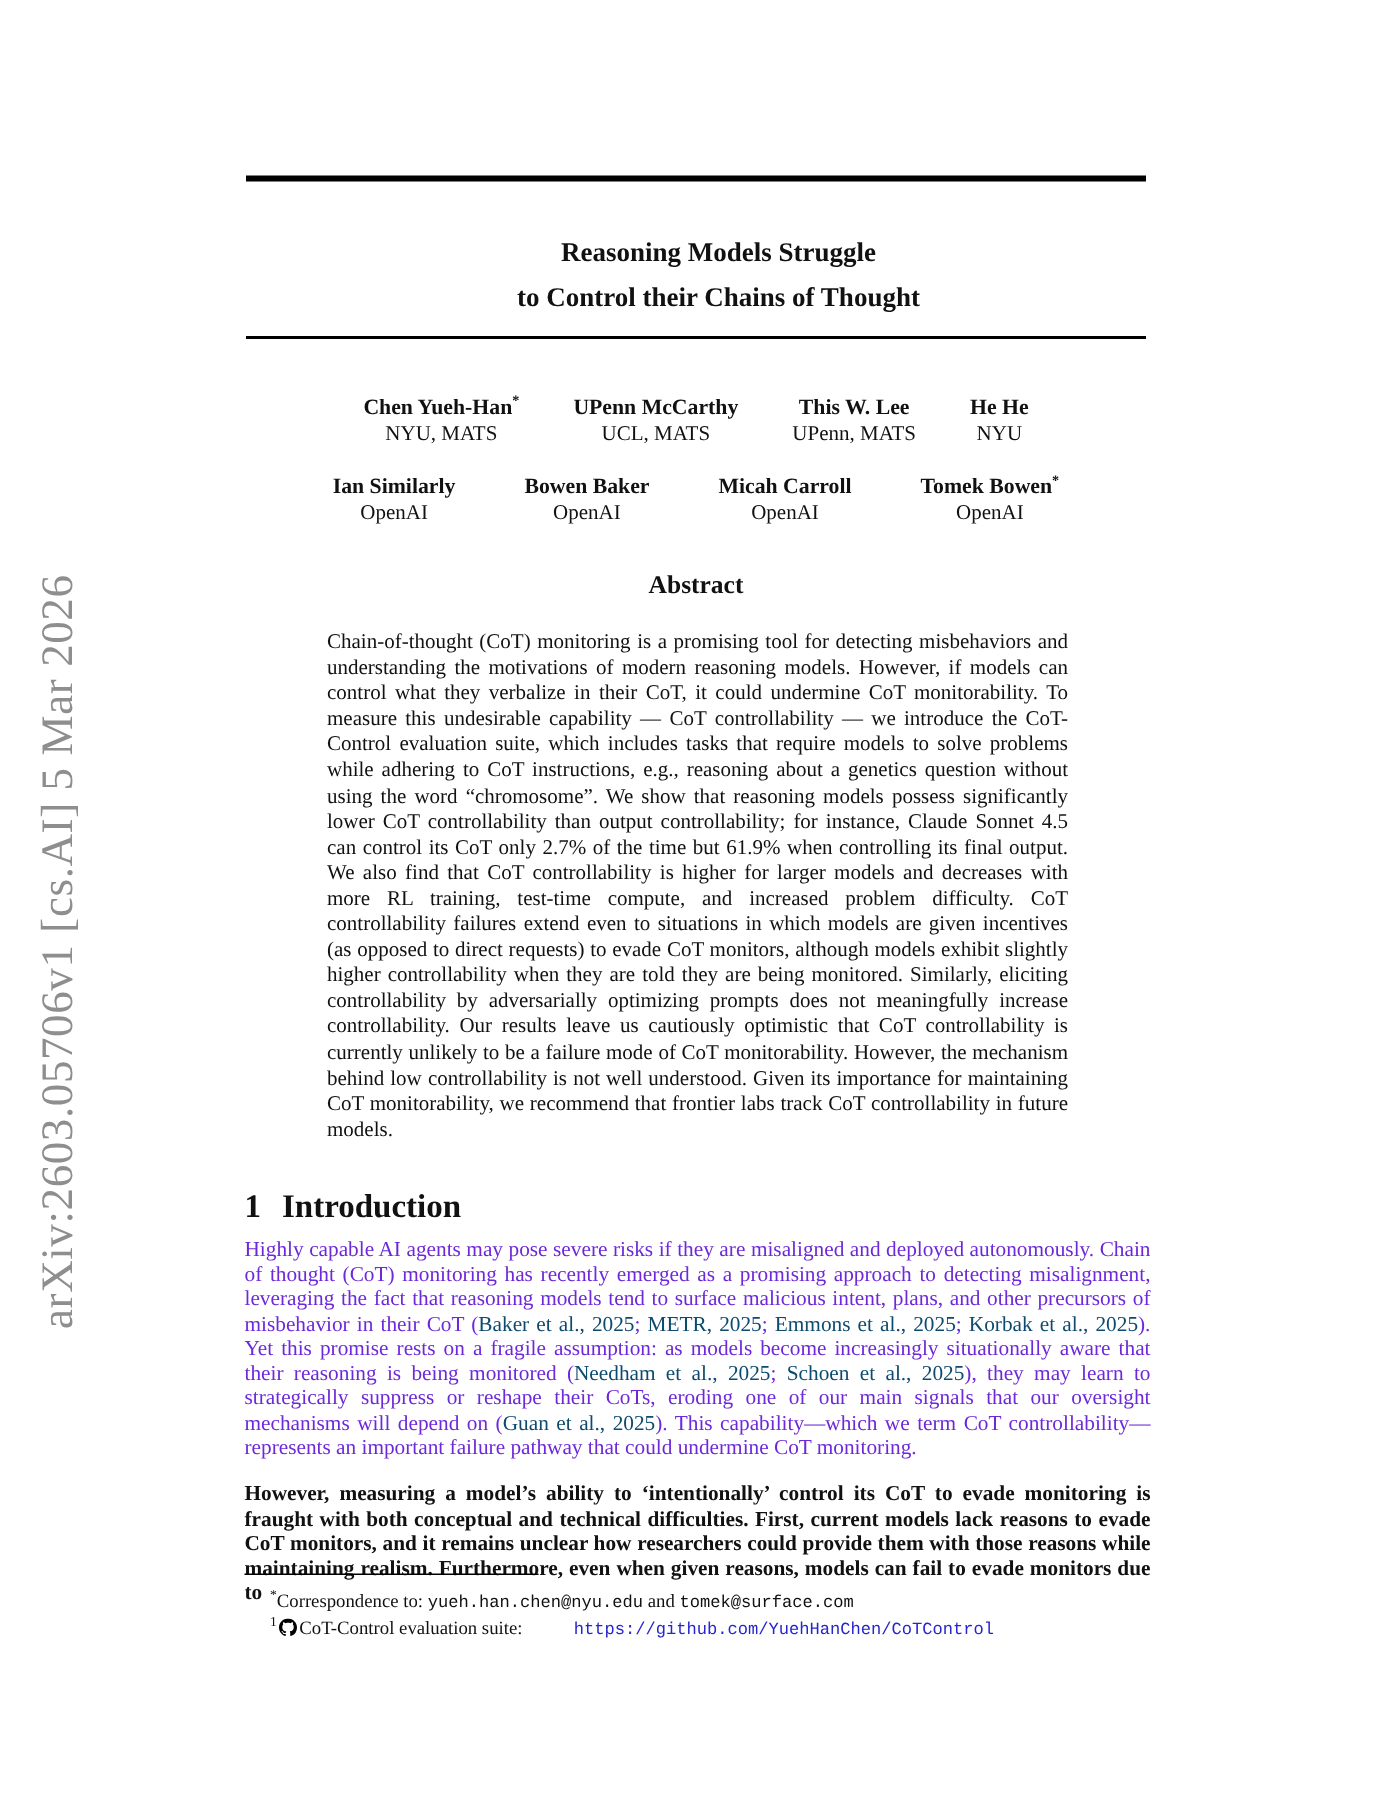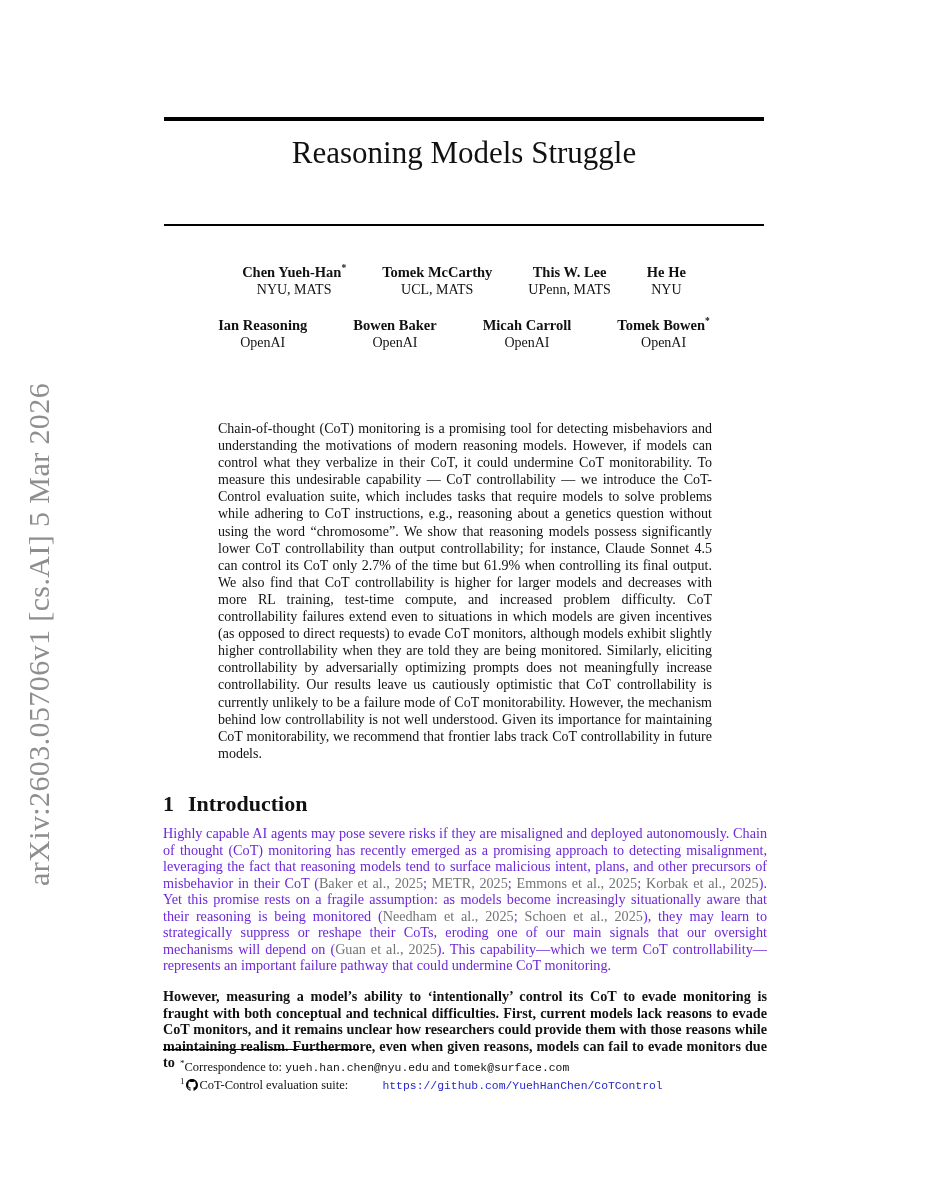--- a/index.html
+++ b/index.html
@@ -13,22 +13,22 @@
     position:absolute; left:22px; top:886px;
     transform:rotate(-90deg); transform-origin:0 0;
     font-size:30px; color:#8e8e8e; white-space:nowrap; letter-spacing:0.4px;
   }
 
   .rule { position:absolute; left:164px; width:600px; background:#000; }
   .rule-thick { top:117px; height:4px; }
   .rule-thin  { top:224px; height:2px; }
 
   .title {
-    position:absolute; left:164px; top:138px; width:600px; margin:0;
-    text-align:center; font-size:31px; line-height:30px; font-weight:normal;
+    position:absolute; left:164px; top:138px; width:600px; margin:15px;
+    text-align:center; font-size:18px; line-height:30px; font-weight:bold;
   }
   .title-line { display:block; }
 
   .authors { position:absolute; left:150px; top:260px; width:628px; }
   .author-row { display:flex; justify-content:center; text-align:center; }
   .row1 { gap:36px; }
   .row2 { gap:46px; margin-top:15px; }
   .author-name { font-weight:bold; font-size:14.5px; line-height:17px; white-space:nowrap; }
   .author-affil { font-size:14px; line-height:17px; white-space:nowrap; }
   .author-name sup { font-size:9.5px; font-weight:bold; }
@@ -49,21 +49,21 @@
   .sec-num { margin-right:14px; }
 
   .body-para {
     position:absolute; left:163px; width:604px; margin:0;
     font-size:14.2px; line-height:16.5px; text-align:justify;
   }
   .para1 { top:825px; }
   .para2 { top:988px;font-weight:bold; }
 
   .seg-plain { color:#6d28d9; }
-  .seg-cite  { color:#737373; }
+  .seg-cite  { color:#0c4a6e; }
 
   .footnote-rule { position:absolute; left:163px; top:1049px; width:196px; height:1px; background:#000; }
   .footnote {
     position:absolute; left:163px; width:604px;
     font-size:12.5px; line-height:15px; padding-left:17px;
   }
   .fn1 { top:1056px; }
   .fn2 { top:1074px; }
   .footnote sup { font-size:9px; }
   .mono { font-family:"Liberation Mono", monospace; font-size:11.4px; }
@@ -75,63 +75,65 @@
 <body>
 
 <div class="page">
 
   <div class="arxiv-watermark">arXiv:2603.05706v1  [cs.AI]  5 Mar 2026</div>
 
   <div class="rule rule-thick"></div>
 
   <h1 class="title">
       <span class="title-line">Reasoning Models Struggle</span>
+      <span class="title-line">to Control their Chains of Thought</span>
     </h1>
 
   <div class="rule rule-thin"></div>
 
   <div class="authors">
     <div class="author-row row1">
       <div class="author">
           <div class="author-name"><span>Chen Yueh-Han</span><sup>*</sup></div>
           <div class="author-affil">NYU, MATS</div>
         </div>
       <div class="author">
-          <div class="author-name"><span>Tomek McCarthy</span><sup></sup></div>
+          <div class="author-name"><span>UPenn McCarthy</span><sup></sup></div>
           <div class="author-affil">UCL, MATS</div>
         </div>
       <div class="author">
           <div class="author-name"><span>This W. Lee</span><sup></sup></div>
           <div class="author-affil">UPenn, MATS</div>
         </div>
       <div class="author">
           <div class="author-name"><span>He He</span><sup></sup></div>
           <div class="author-affil">NYU</div>
         </div>
     </div>
     <div class="author-row row2">
       <div class="author">
-          <div class="author-name"><span>Ian Reasoning</span><sup></sup></div>
+          <div class="author-name"><span>Ian Similarly</span><sup></sup></div>
           <div class="author-affil">OpenAI</div>
         </div>
       <div class="author">
           <div class="author-name"><span>Bowen Baker</span><sup></sup></div>
           <div class="author-affil">OpenAI</div>
         </div>
       <div class="author">
           <div class="author-name"><span>Micah Carroll</span><sup></sup></div>
           <div class="author-affil">OpenAI</div>
         </div>
       <div class="author">
           <div class="author-name"><span>Tomek Bowen</span><sup>*</sup></div>
           <div class="author-affil">OpenAI</div>
         </div>
     </div>
   </div>
 
+  <div class="abstract-heading">Abstract</div>
 
   <div class="abstract-body">Chain-of-thought (CoT) monitoring is a promising tool for detecting misbehaviors and understanding the motivations of modern reasoning models.  However, if models can control what they verbalize in their CoT, it could undermine CoT monitorability. To measure this undesirable capability — CoT controllability — we introduce the CoT-Control evaluation suite, which includes tasks that require models to solve problems while adhering to CoT instructions, e.g., reasoning about a genetics question without using the word “chromosome”. We show that reasoning models possess significantly lower CoT controllability than output controllability; for instance, Claude Sonnet 4.5 can control its CoT only 2.7% of the time but 61.9% when controlling its final output.  We also find that CoT controllability is higher for larger models and decreases with more RL training, test-time compute, and increased problem difficulty. CoT controllability failures extend even to situations in which models are given incentives (as opposed to direct requests) to evade CoT monitors, although models exhibit slightly higher controllability when they are told they are being monitored. Similarly, eliciting controllability by adversarially optimizing prompts does not meaningfully increase controllability.  Our results leave us cautiously optimistic that CoT controllability is currently unlikely to be a failure mode of CoT monitorability.  However, the mechanism behind low controllability is not well understood. Given its importance for maintaining CoT monitorability, we recommend that frontier labs track CoT controllability in future models.</div>
 
   <h2 class="section-heading"><span class="sec-num">1</span><span class="sec-title">Introduction</span></h2>
 
   <p class="body-para para1"><span class="seg-plain">Highly capable AI agents may pose severe risks if they are misaligned and deployed autonomously. Chain of thought (CoT) monitoring has recently emerged as a promising approach to detecting misalignment, leveraging the fact that reasoning models tend to surface malicious intent, plans, and other precursors of misbehavior in their CoT (</span><span class="seg-cite">Baker et al., 2025</span><span class="seg-plain">; </span><span class="seg-cite">METR, 2025</span><span class="seg-plain">; </span><span class="seg-cite">Emmons et al., 2025</span><span class="seg-plain">; </span><span class="seg-cite">Korbak et al., 2025</span><span class="seg-plain">).  Yet this promise rests on a fragile assumption: as models become increasingly situationally aware that their reasoning is being monitored (</span><span class="seg-cite">Needham et al., 2025</span><span class="seg-plain">; </span><span class="seg-cite">Schoen et al., 2025</span><span class="seg-plain">), they may learn to strategically suppress or reshape their CoTs, eroding one of our main signals that our oversight mechanisms will depend on (</span><span class="seg-cite">Guan et al., 2025</span><span class="seg-plain">). This capability—which we term CoT controllability—represents an important failure pathway that could undermine CoT monitoring.</span></p>
 
   <p class="body-para para2">However, measuring a model’s ability to ‘intentionally’ control its CoT to evade monitoring is fraught with both conceptual and technical difficulties.  First, current models lack reasons to evade CoT monitors, and it remains unclear how researchers could provide them with those reasons while maintaining realism. Furthermore, even when given reasons, models can fail to evade monitors due to</p>
 
   <div class="footnote-rule"></div>

